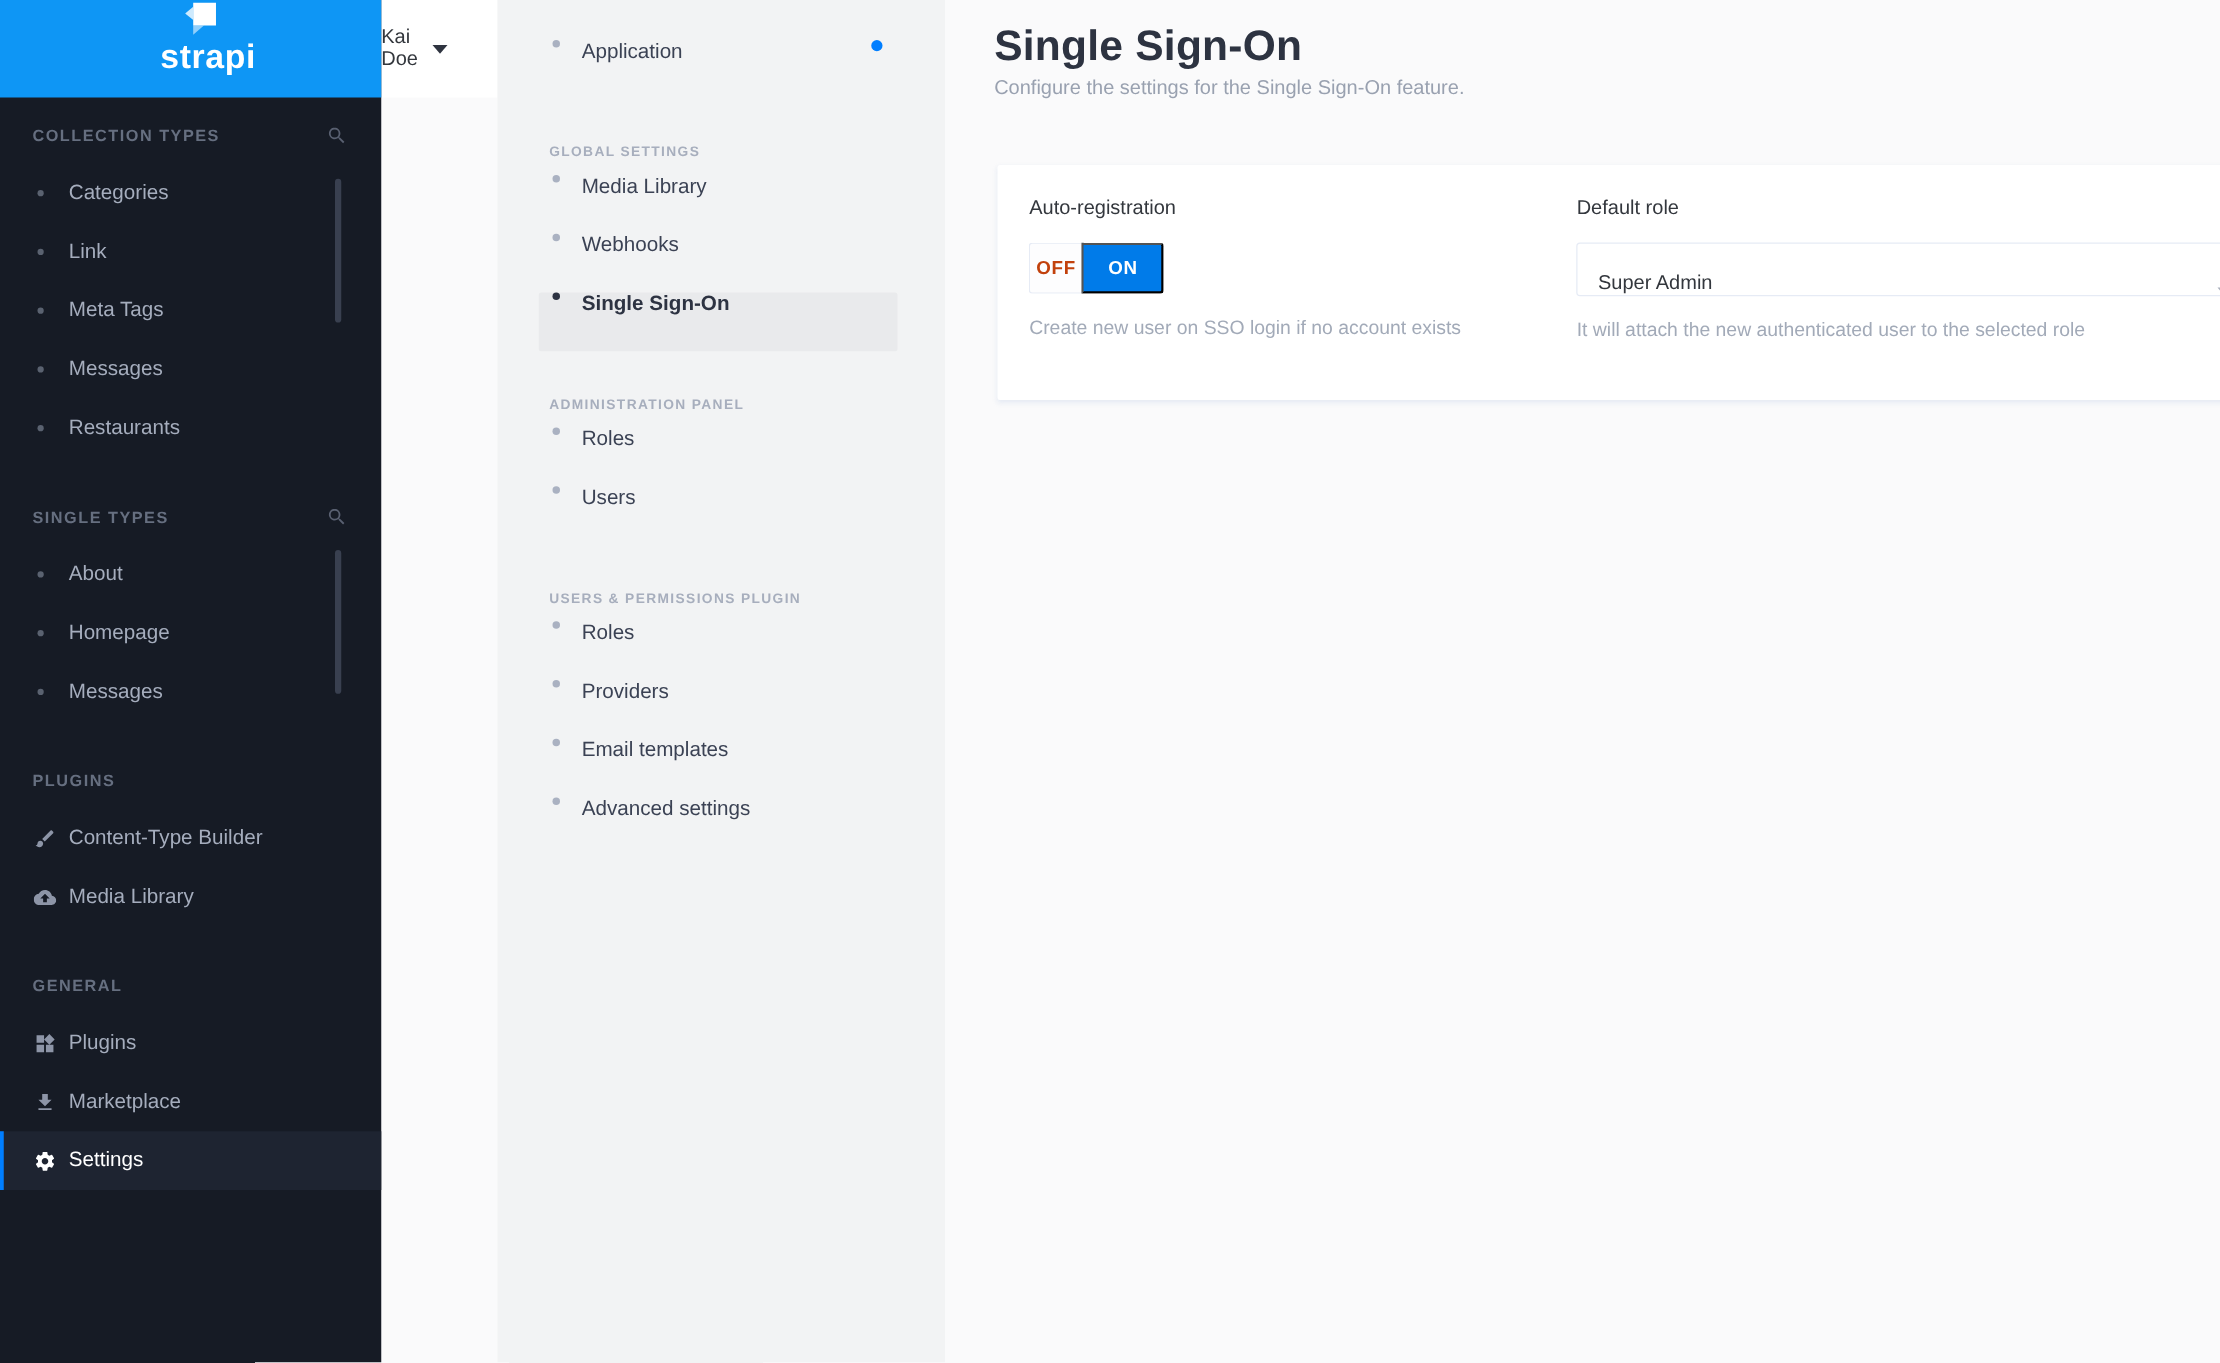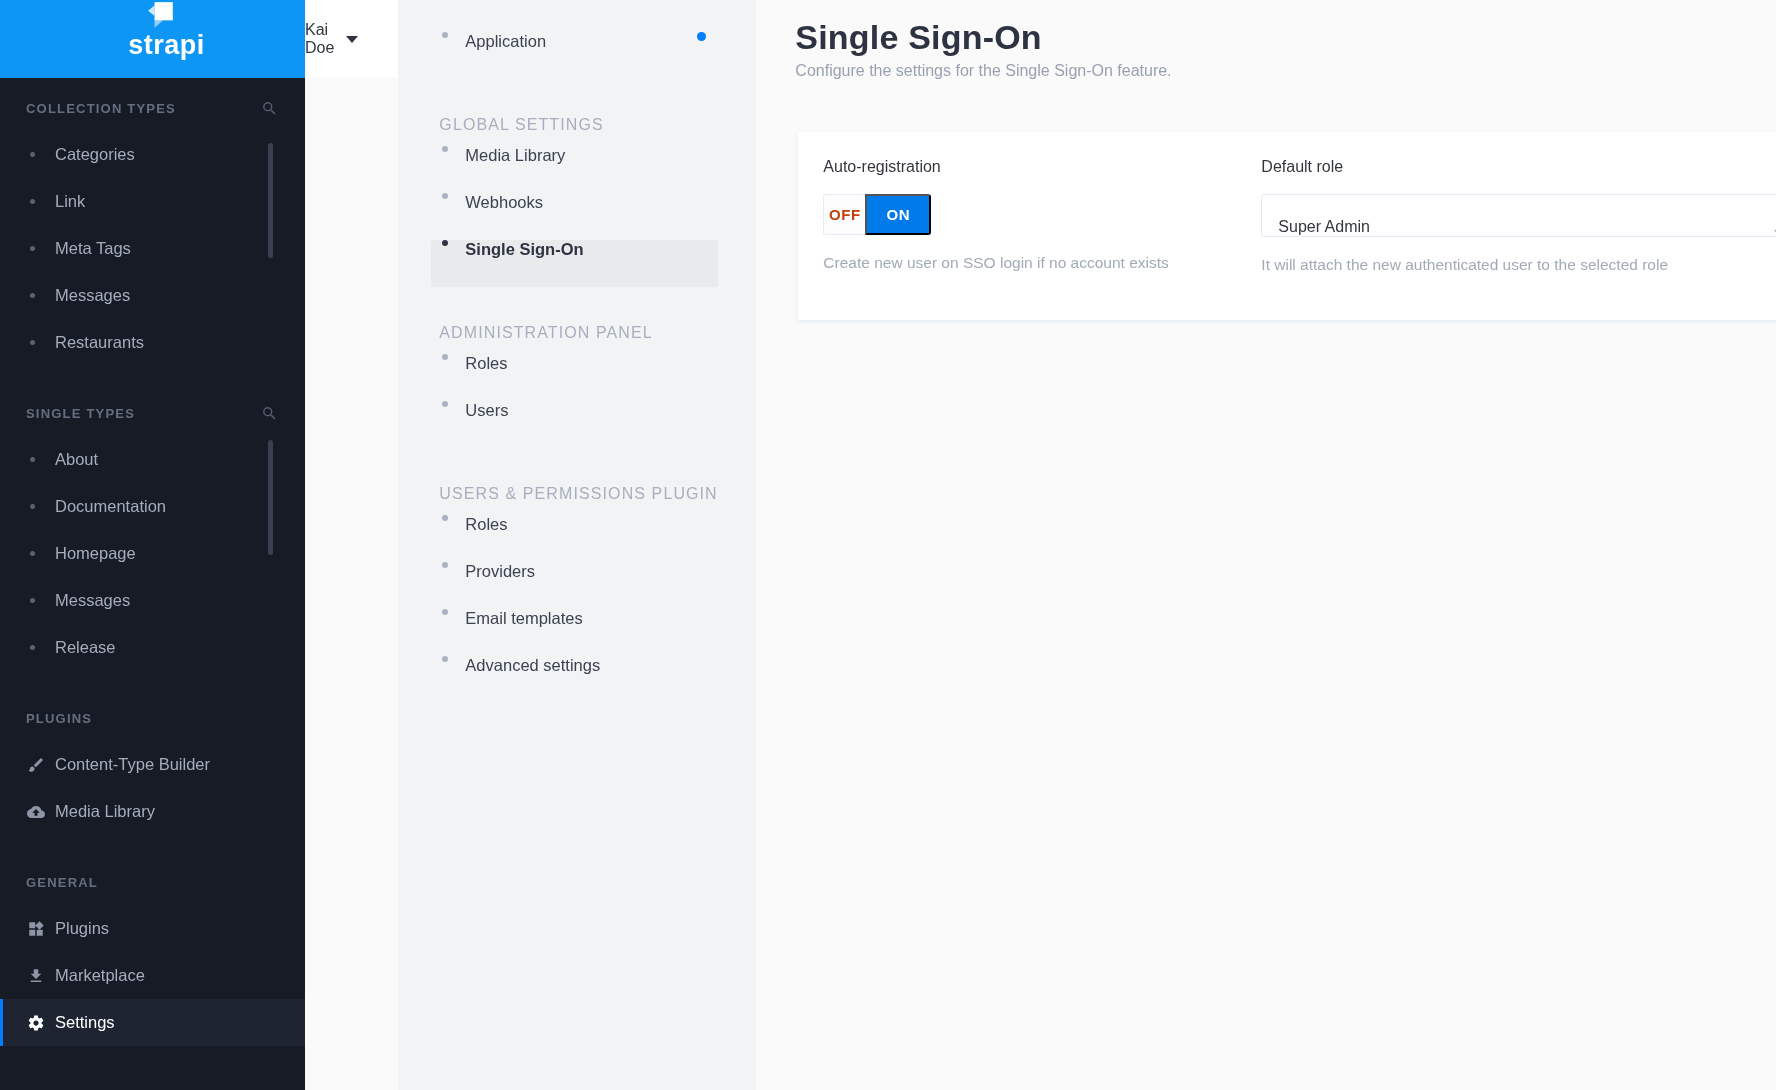--- a/index.html
+++ b/index.html
@@ -32,21 +32,21 @@
   .right { flex:1; display:flex; flex-direction:row; }
   .topbar { height:78px; background:#ffffff; display:flex; align-items:center;
             justify-content:flex-end; padding-right:40px; flex:0 0 78px; }
   .user-menu { display:flex; align-items:center; gap:12px; cursor:pointer; }
   .user-name { color:#33373d; font-size:16px; }
   .caret-down { width:0; height:0; border-left:6px solid transparent; border-right:6px solid transparent; border-top:7px solid #2f3440; }
   .lower { flex:1; display:flex; }
 
   
   .subnav { width:358px; flex:0 0 358px; background:#f2f3f4; padding-top:32px; }
-  .subnav-header { margin:37px 0 12px 41px; color:#a7aebd; font-size:16px; font-weight:normal; letter-spacing:1.1px; }
+  .subnav-header { margin:37px 0 12px 41px; color:#a7aebd; font-size:11px; font-weight:bold; letter-spacing:1.1px; }
   .subnav-item { height:47px; margin:0 38px 0 33px; padding:0 12px 0 11px; border-radius:2px;
                  display:flex; align-items:flex-start; color:#3b4254; font-size:16.5px; cursor:pointer; }
   .subnav-item .bullet { width:6px; height:6px; border-radius:50%; background:#aab1c1; margin-right:17px; flex:0 0 6px; }
   .subnav-item.active { background:#e9eaec; color:#2d3342; font-weight:bold; }
   .subnav-item.active .bullet { background:#2d3342; }
   .subnav-item .spacer { flex:1; }
   .notif-dot { width:9px; height:9px; border-radius:50%; background:#007eff; }
 
   
   .main { flex:1; background:#fafafb; position:relative; padding:18px 0 0 39px; }
@@ -122,33 +122,25 @@
               <path d="M15.5 14h-.79l-.28-.27a6.5 6.5 0 1 0-.7.7l.27.28v.79l5 4.99L20.49 19l-4.99-5zm-6 0A4.5 4.5 0 1 1 14 9.5 4.5 4.5 0 0 1 9.5 14z"></path>
             </svg>
           </span>
         </div>
         <div class="nav-item">
           <span class="bullet"></span>
           <span>About</span>
         </div>
         <div class="nav-item">
           <span class="bullet"></span>
-          <span>Documentation</span>
-        </div>
-        <div class="nav-item">
-          <span class="bullet"></span>
           <span>Homepage</span>
         </div>
         <div class="nav-item">
           <span class="bullet"></span>
           <span>Messages</span>
-        </div>
-        <div class="nav-item">
-          <span class="bullet"></span>
-          <span>Release</span>
         </div>
         <div class="nav-header gap">
           <span>PLUGINS</span>
         </div>
         <div class="nav-item">
           <span class="icon">
             <svg viewBox="0 0 24 24" width="18" height="18" fill="currentColor">
               <path d="M7 14c-1.66 0-3 1.34-3 3 0 1.31-1.16 2-2 2 .92 1.22 2.49 2 4 2 2.21 0 4-1.79 4-4 0-1.66-1.34-3-3-3zm13.71-9.37l-1.34-1.34c-.39-.39-1.02-.39-1.41 0L9 12.25 11.75 15l8.96-8.96c.39-.39.39-1.02 0-1.41z"></path>
             </svg>
           </span>

